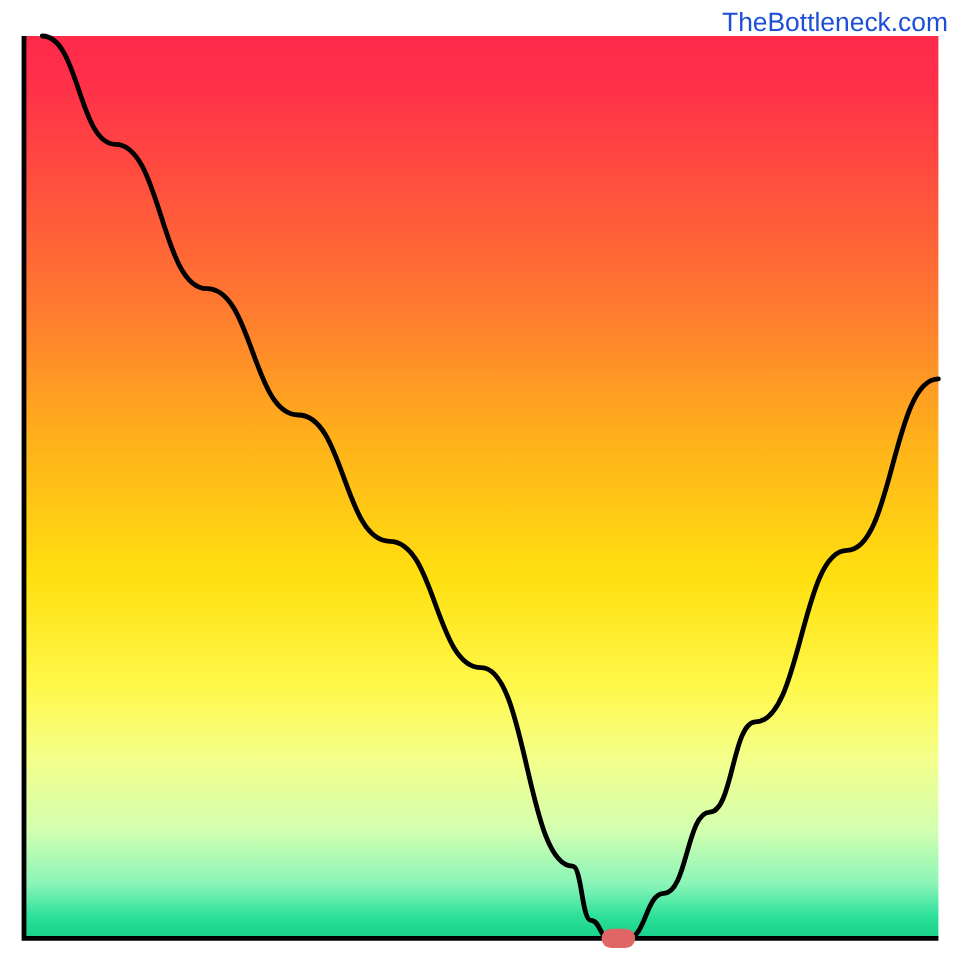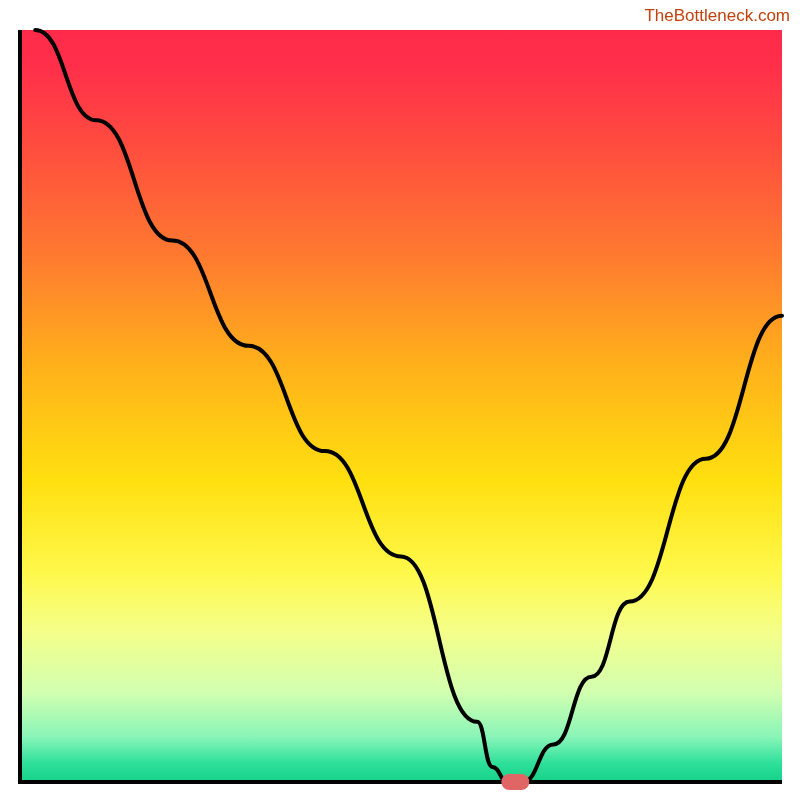--- a/index.html
+++ b/index.html
@@ -13,23 +13,23 @@
   }
   .canvas {
     position: relative;
     width: 800px;
     height: 800px;
   }
   .attribution {
     position: absolute;
     top: 6px;
     right: 10px;
-    font-size: 17px;
+    font-size: 22px;
     font-weight: 500;
-    color: #c2410c;
+    color: #1d4ed8;
     letter-spacing: 0px;
   }
   svg.plot {
     position: absolute;
     left: 0;
     top: 0;
     display: block;
   }
 </style>
 </head>

